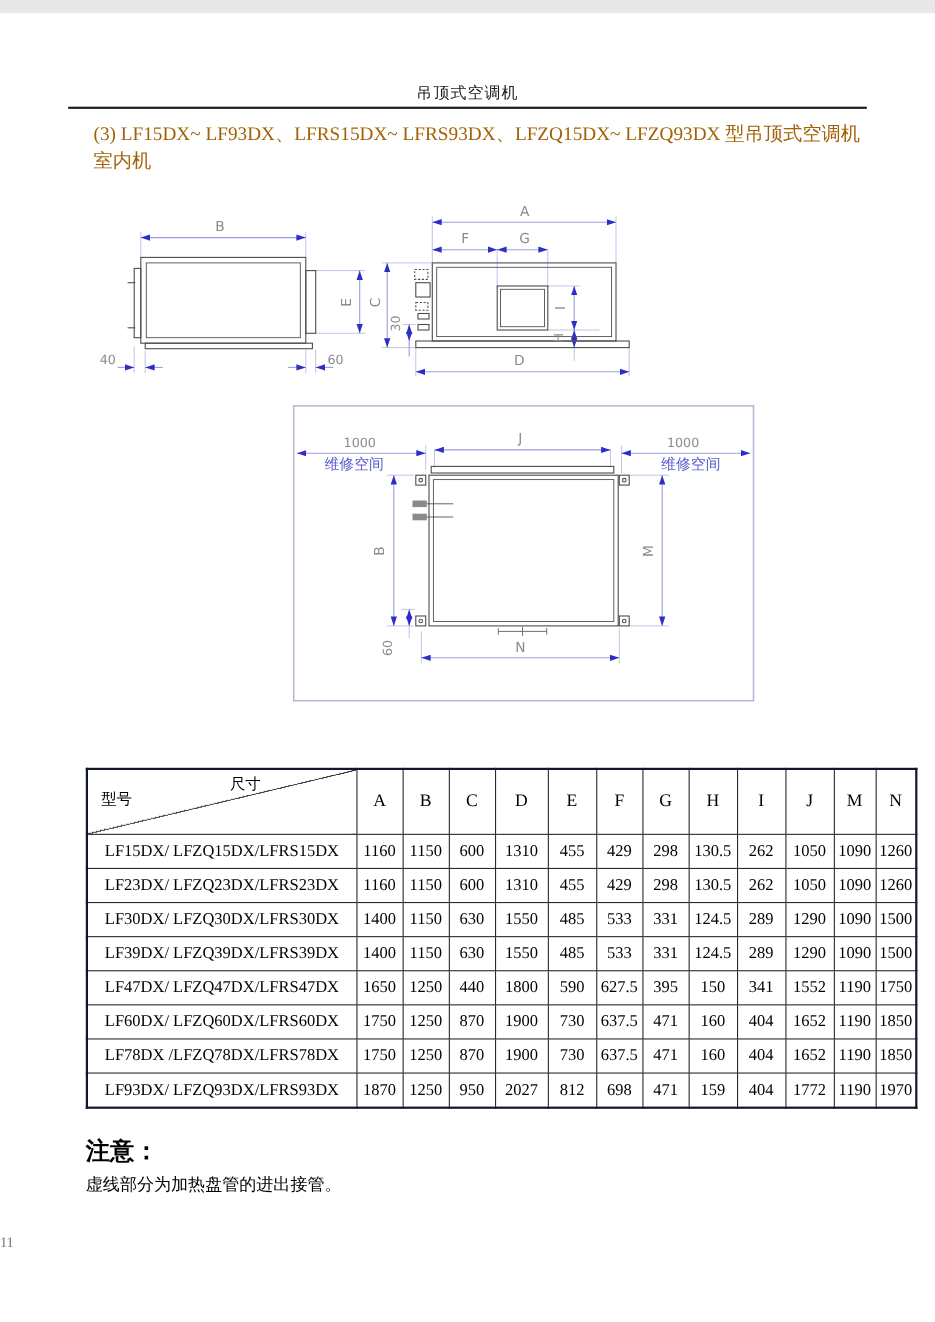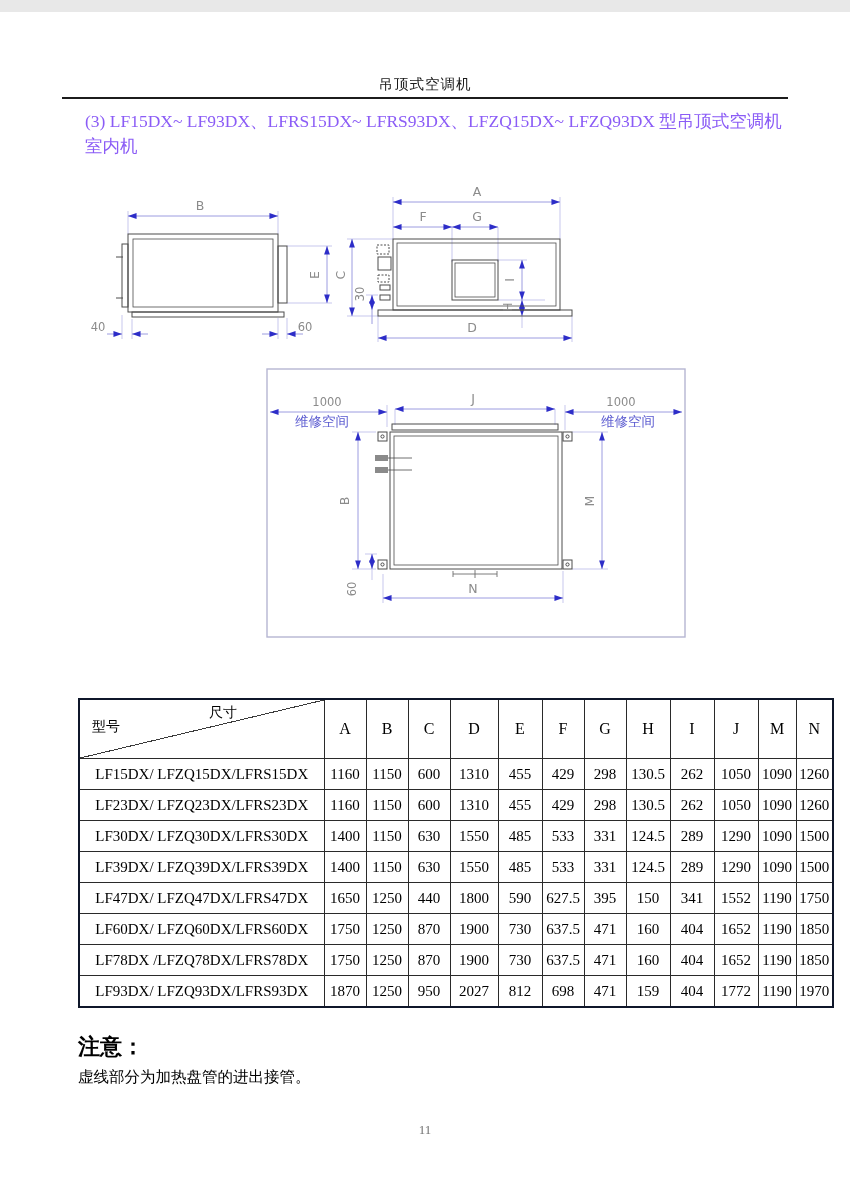--- a/index.html
+++ b/index.html
@@ -10,21 +10,21 @@
   }
   .doc-header {
     position:absolute; top:63px; left:0; width:100%;
     text-align:center; font-size:14.5px; color:#1a1a1a; letter-spacing:1px;
   }
   .header-rule {
     position:absolute; top:85px; left:62px; width:726px; height:2px; background:#1c1c1c;
   }
   .heading {
     position:absolute; top:97px; left:85px; width:725px;
-    font-size:17.5px; line-height:25px; color:#8b5cf6;
+    font-size:17.5px; line-height:25px; color:#a16207;
   }
   svg.drawings { position:absolute; top:0; left:0; }
   .dim-text { font-family:"DejaVu Sans", sans-serif; font-size:11.5px; fill:#8b8b8b; }
   .dim-letter { font-family:"DejaVu Sans", sans-serif; font-size:12.5px; fill:#8b8b8b; }
   .blue-text { font-family:"DejaVu Sans", sans-serif; font-size:13.5px; fill:#5a5ad0; }
 
   table.dim-table {
     position:absolute; top:686px; left:78px;
     border-collapse:collapse; table-layout:fixed; width:756px;
     border:2px solid #0f172a;
@@ -42,21 +42,21 @@
   }
   .corner-top    { position:absolute; left:53%; top:4px;  font-size:14px; }
   .corner-bottom { position:absolute; left:12px; top:18px; font-size:14px; }
   td.model-cell { text-align:left; padding-left:12px; font-size:15px; }
 
   .note { position:absolute; left:78px; top:1020px; }
   .note-title { font-size:22px; font-weight:bold; }
   .note-body  { font-size:15.5px; margin-top:5px; }
   .page-num {
     position:absolute; top:1110px; left:0; width:100%;
-    text-align:center; font-size:13px; color:#737373;
+    text-align:left; font-size:13px; color:#737373;
   }
 </style>
 </head>
 <body>
 
 <div class="page">
 
   <div class="doc-header">吊顶式空调机</div>
   <div class="header-rule"></div>
 

